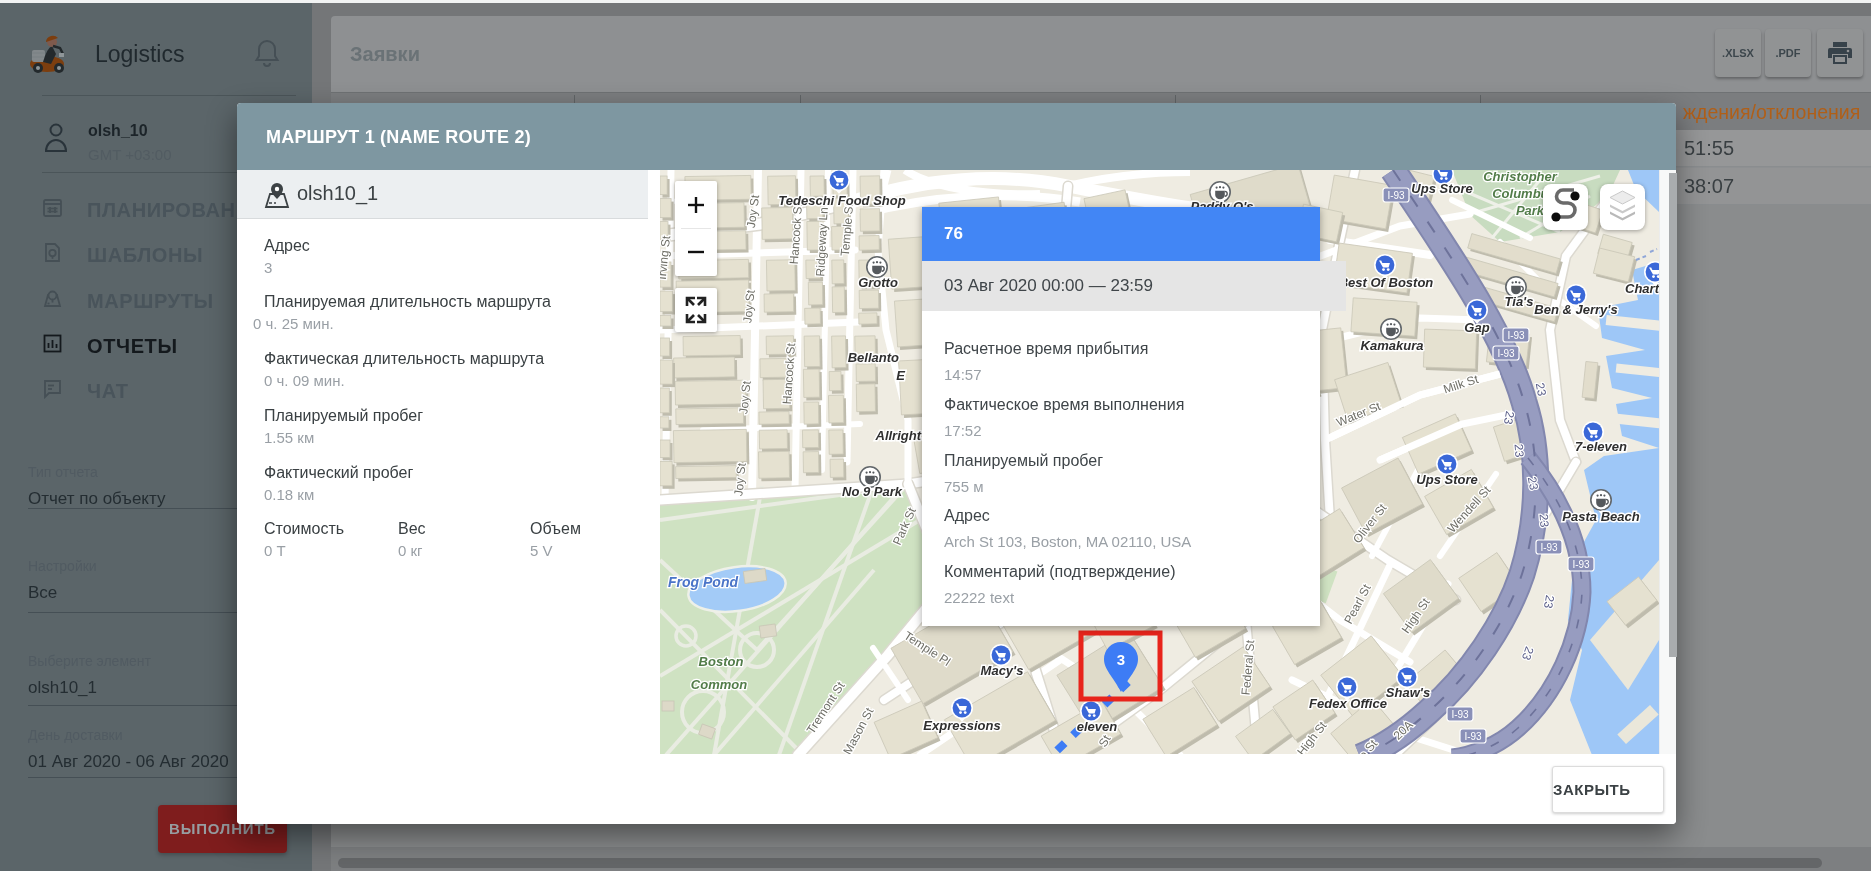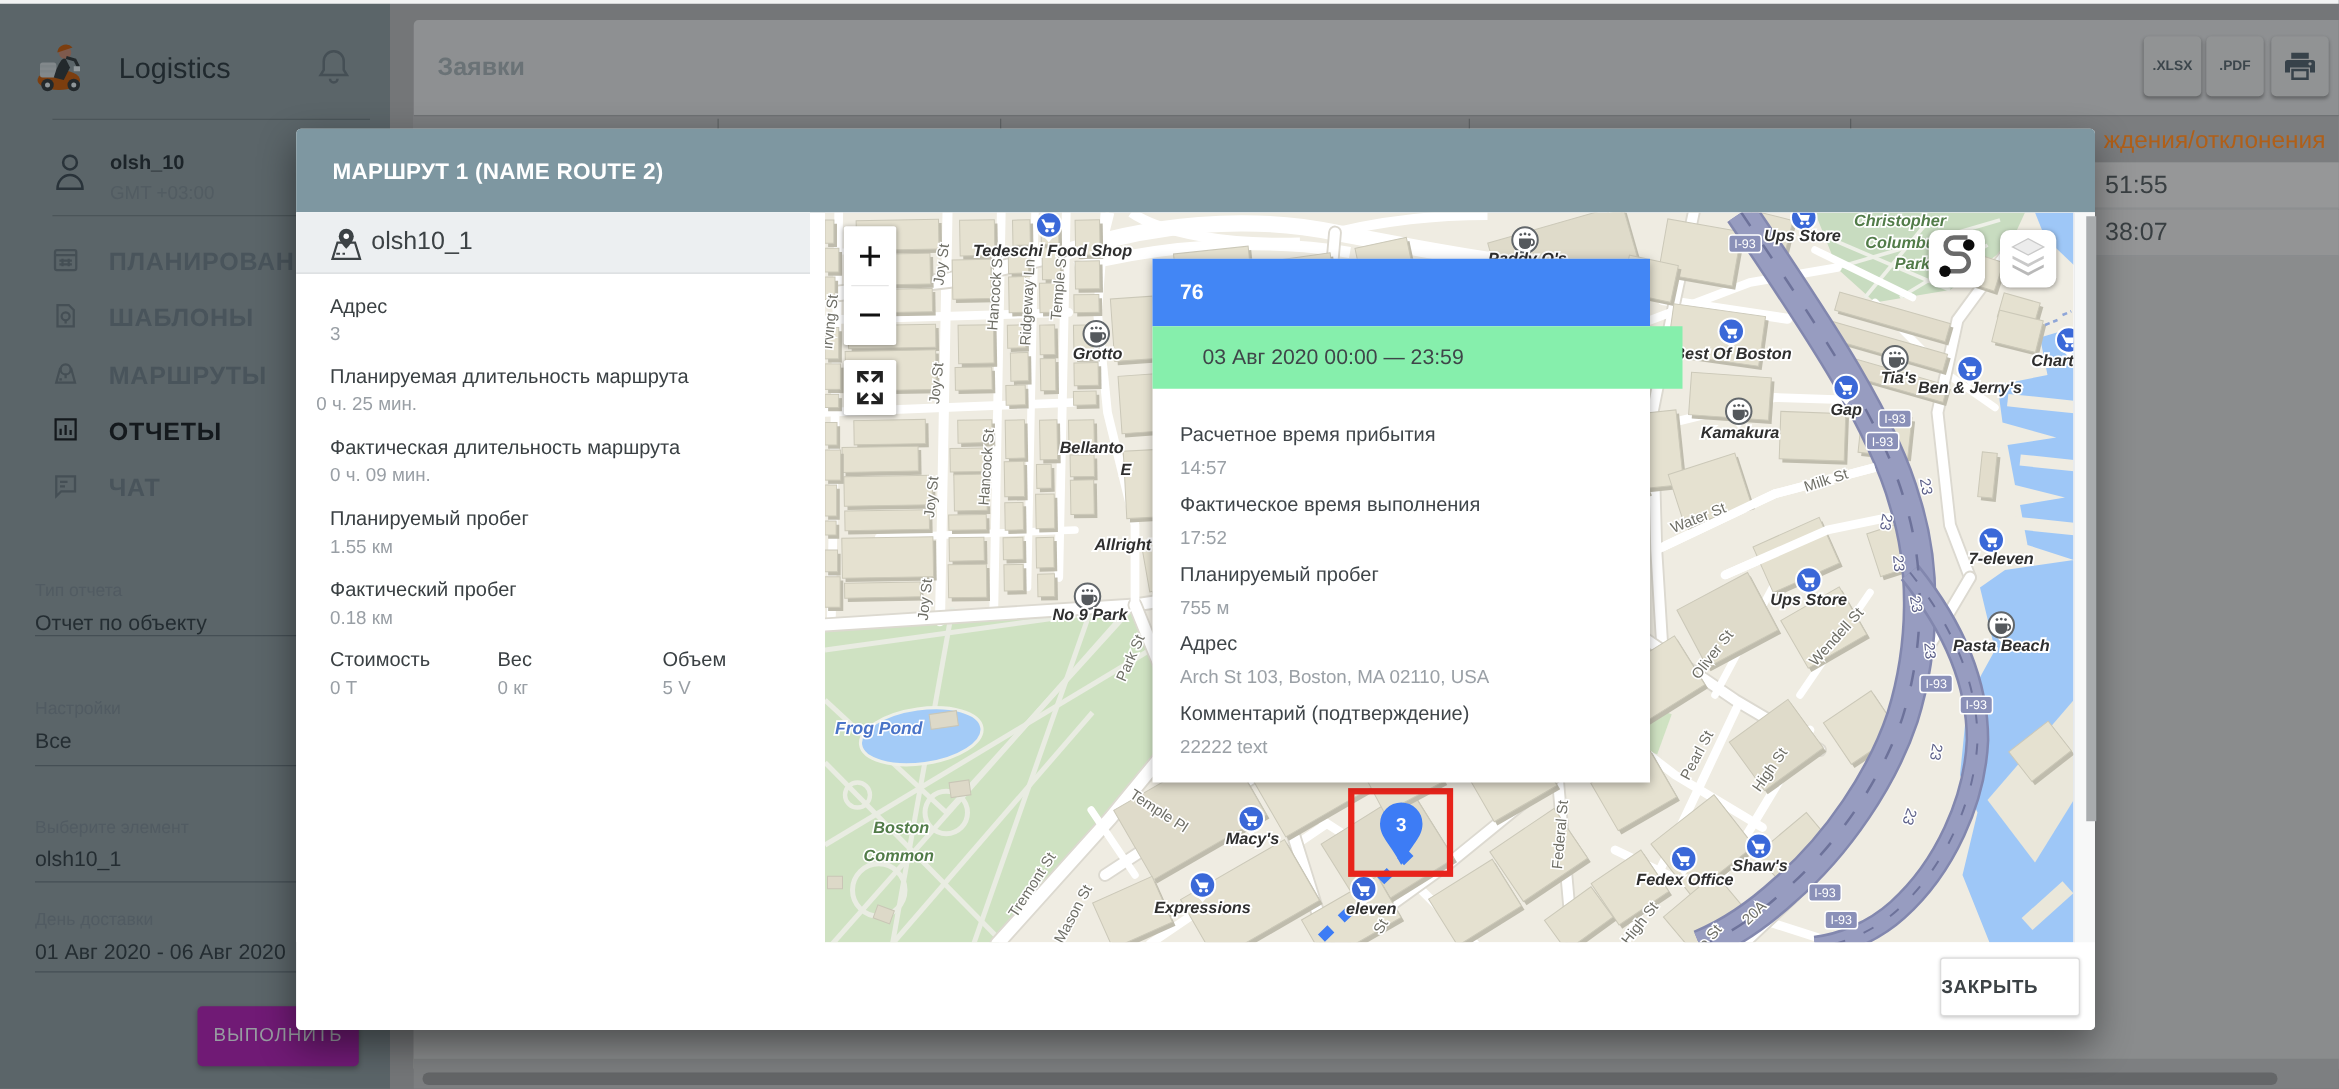--- a/index.html
+++ b/index.html
@@ -9,21 +9,21 @@
 #sidebar{position:absolute;left:0;top:0;width:312px;height:871px;background:#5b6569}
 #sidebar .divider{position:absolute;left:42px;width:254px;height:1px;background:#4b5559}
 #logis{position:absolute;left:95px;top:41px;font-size:23px;color:#20292e}
 .menuitem{position:absolute;left:87px;font-size:20px;font-weight:bold;letter-spacing:.6px;color:#49545b}
 .menuitem.active{color:#14191d}
 #user-name{position:absolute;left:88px;top:122px;font-size:16px;font-weight:bold;color:#1c2429}
 #user-tz{position:absolute;left:88px;top:146px;font-size:15px;color:#525c62}
 .flabel{position:absolute;left:28px;font-size:14px;color:#515b62}
 .fvalue{position:absolute;left:28px;font-size:17px;color:#242d32}
 .funder{position:absolute;left:28px;width:256px;height:1px;background:#454f55}
-#execbtn{position:absolute;left:158px;top:805px;width:129px;height:48px;background:#701a75;border-radius:4px;color:#979da1;font-size:15px;font-weight:normal;letter-spacing:.8px;text-align:center;line-height:48px;box-shadow:0 2px 4px rgba(0,0,0,.25)}
+#execbtn{position:absolute;left:158px;top:805px;width:129px;height:48px;background:#7f1d1d;border-radius:4px;color:#979da1;font-size:15px;font-weight:bold;letter-spacing:.8px;text-align:center;line-height:48px;box-shadow:0 2px 4px rgba(0,0,0,.25)}
 #content{position:absolute;left:312px;top:0;width:1559px;height:871px;background:#747678}
 #card{position:absolute;left:331px;top:16px;width:1540px;height:839px;background:#8e9092;border-radius:4px 0 0 0}
 #zajavki{position:absolute;left:350px;top:43px;font-size:20px;font-weight:bold;color:#6a7276}
 #thead{position:absolute;left:331px;top:92px;width:1540px;height:38px;background:#7b7d7f;border-top:1px solid #6f7274}
 .colsep{position:absolute;top:95px;width:1px;height:32px;background:#606466}
 #ohead{position:absolute;left:1683px;top:101px;font-size:19.5px;color:#b05f18;white-space:nowrap}
 .trow{position:absolute;left:331px;width:1540px;height:37px}
 .trow span{position:absolute;left:1353px;top:7px;font-size:20px;color:#393f42}
 #belowrows{position:absolute;left:331px;top:205px;width:1540px;height:650px;background:#8a8c8d}
 #hstrip{position:absolute;left:331px;top:847px;width:1540px;height:24px;background:#7d7f81}
@@ -47,21 +47,21 @@
 
 .mapctl{position:absolute;background:#fff;box-shadow:0 1px 4px rgba(0,0,0,.35);z-index:45}
 #zoomctl{left:675px;top:181px;width:42px;height:95px;border-radius:2px}
 #zoomctl .zline{position:absolute;left:6px;top:47px;width:30px;height:1px;background:#e6e6e6}
 #fsctl{left:675px;top:288px;width:42px;height:44px;border-radius:2px}
 #routectl{left:1543px;top:184px;width:45px;height:46px;border-radius:8px}
 #layerctl{left:1600px;top:184px;width:45px;height:46px;border-radius:8px}
 
 #popup{position:absolute;left:922px;top:207px;width:398px;height:419px;background:#fff;box-shadow:0 2px 8px rgba(0,0,0,.35);z-index:44}
 #pophead{position:absolute;left:0;top:0;width:398px;height:54px;background:#4286f5;color:#fff;font-size:17px;font-weight:bold;line-height:54px;padding-left:22px}
-#popdate{position:absolute;left:0;top:54px;width:424px;height:50px;background:#86efac;color:#3f4549;font-size:17px;line-height:50px;padding-left:40px}
+#popdate{position:absolute;left:0;top:54px;width:424px;height:50px;background:#e5e5e5;color:#3f4549;font-size:17px;line-height:50px;padding-left:22px}
 .poplabel{position:absolute;left:22px;font-size:16px;color:#3f4549;white-space:nowrap}
 .popvalue{position:absolute;left:22px;font-size:15px;color:#9aa0a6;white-space:nowrap}
 
 svg text{font-family:"Liberation Sans",sans-serif}
 text.poi{font-size:13px;font-style:italic;fill:#2f2f2f;stroke:#ffffff;stroke-width:3px;paint-order:stroke;font-weight:bold}
 text.st{font-size:12px;fill:#6e6e66;stroke:#ffffff;stroke-width:2.6px;paint-order:stroke}
 text.park{font-size:13px;font-style:italic;fill:#527c49;stroke:#ffffff;stroke-width:2.6px;paint-order:stroke;font-weight:bold}
 text.water{font-size:14px;font-style:italic;fill:#4a74c8;stroke:#ffffff;stroke-width:2.6px;paint-order:stroke;font-weight:bold}
 text.hwy{font-size:12px;fill:#5d618a;stroke:#ffffff;stroke-width:2.4px;paint-order:stroke}
 </style></head>

